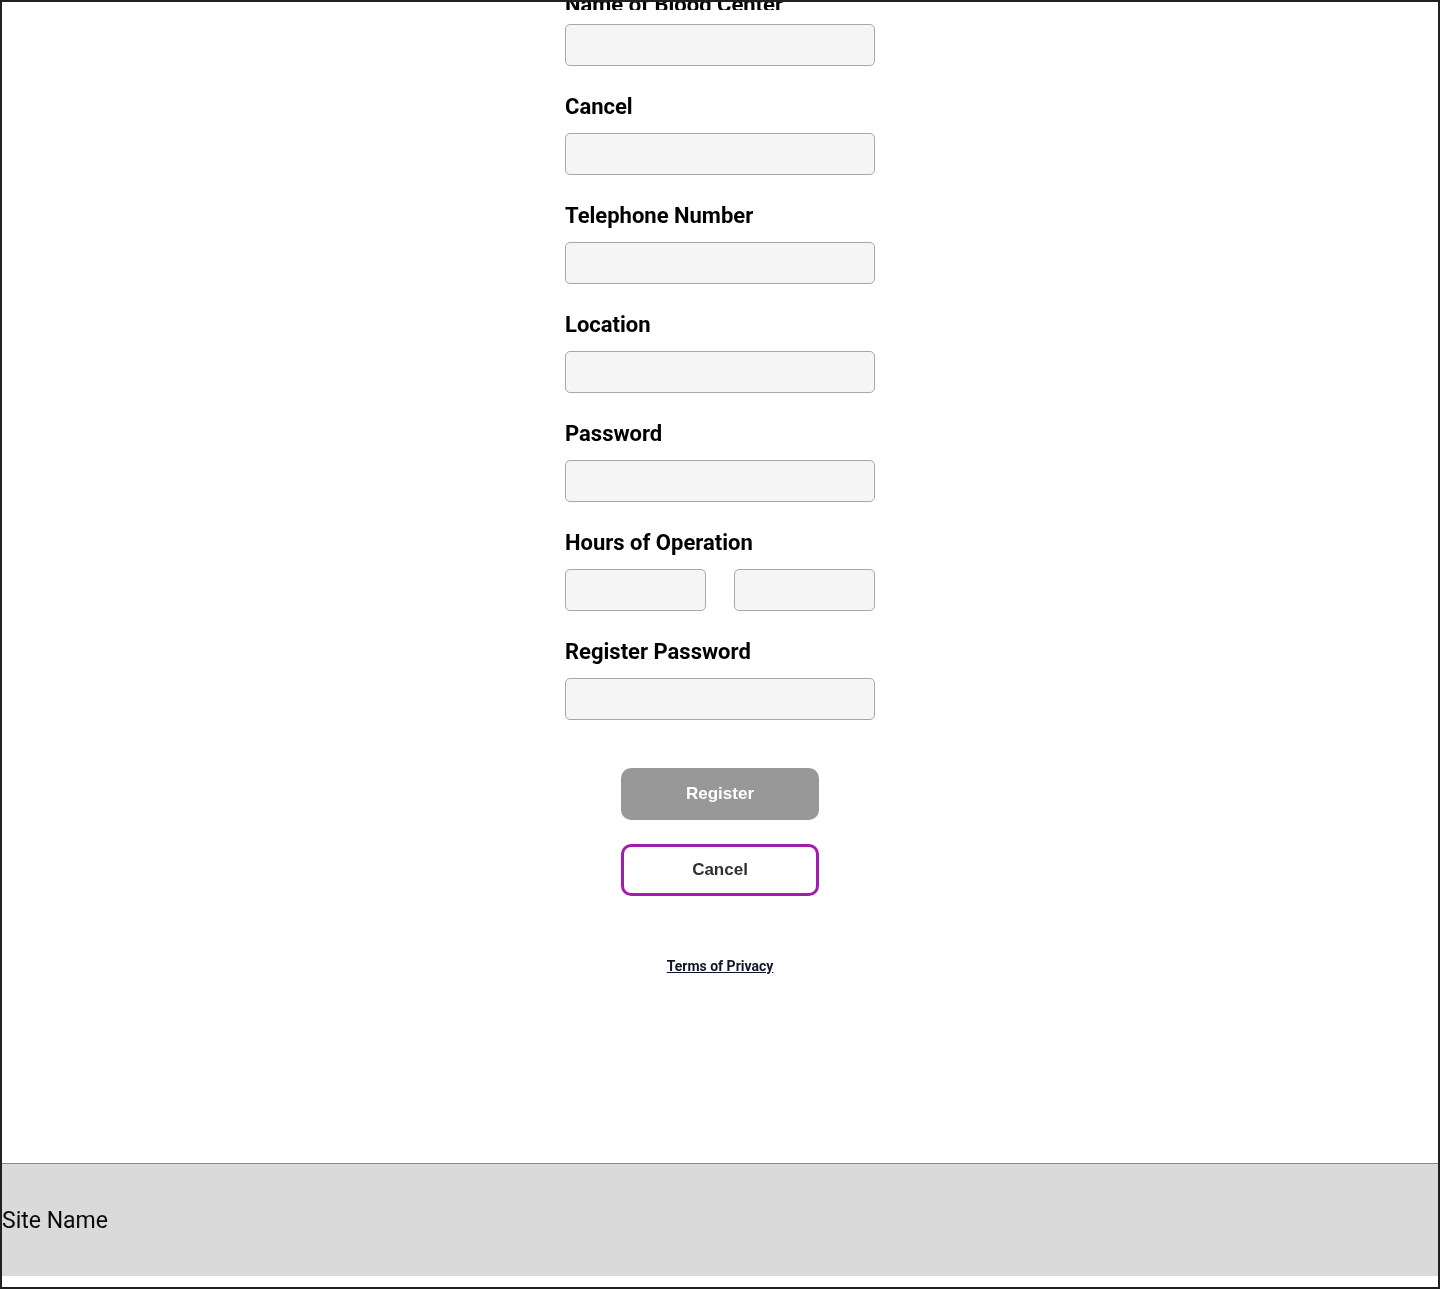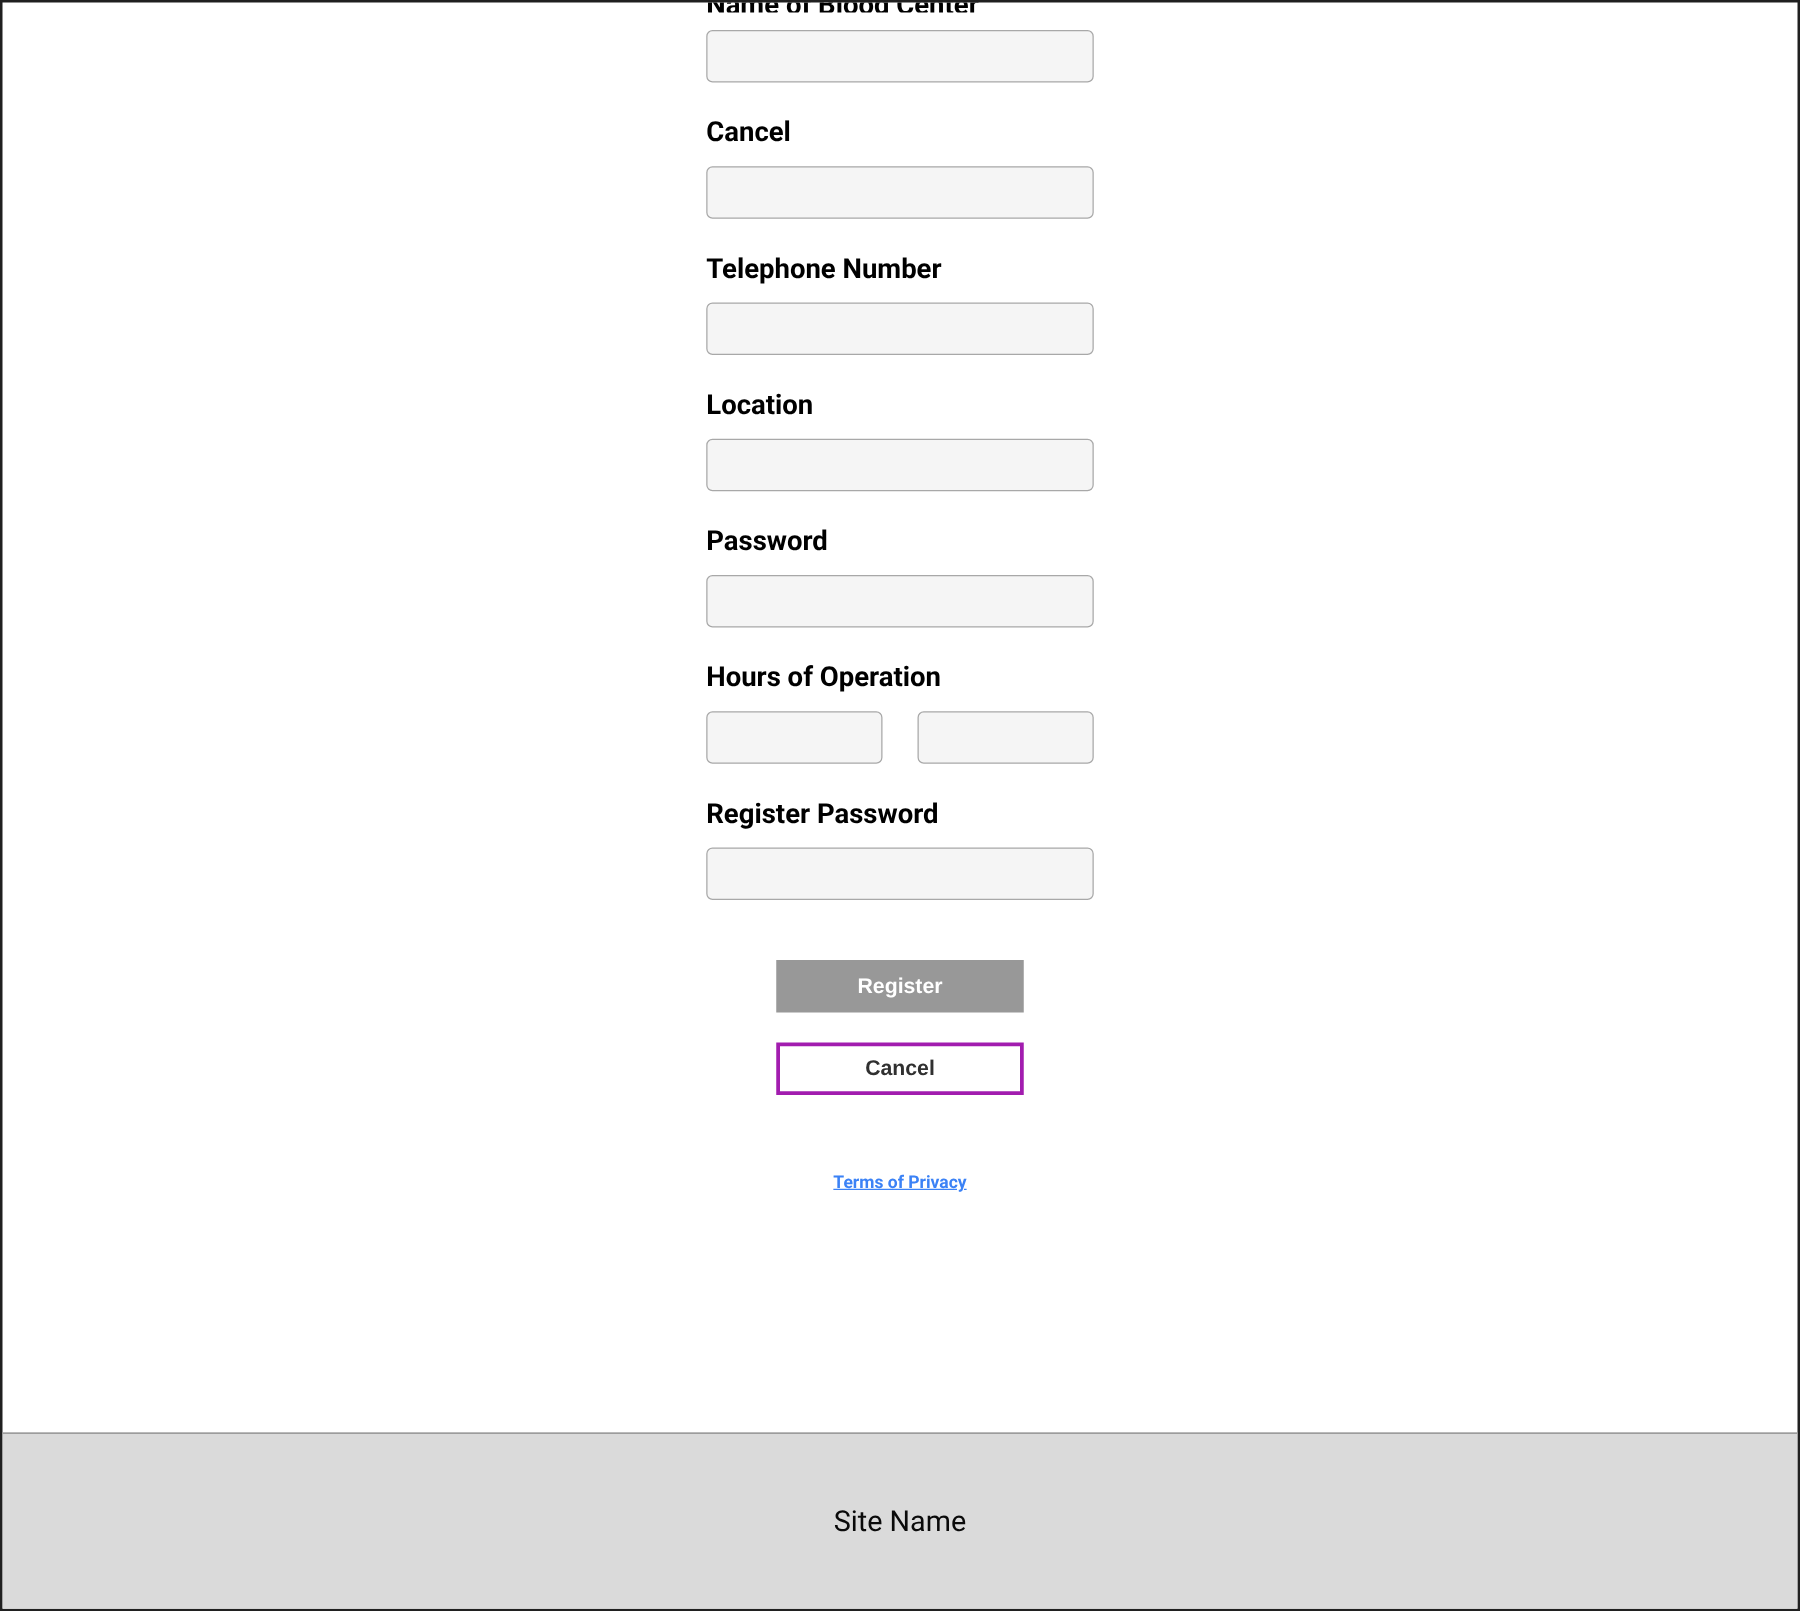--- a/index.html
+++ b/index.html
@@ -66,24 +66,24 @@
     .button-container {
       display: flex;
       flex-direction: column;
       align-items: center;
       gap: 24px;
       margin-top: 48px;
     }
     
     .btn {
       width: 198px;
-      height: 42px;
+      height: 52px;
       font-size: 17px;
       font-weight: 700;
-      border-radius: 0;
+      border-radius: 10px;
       cursor: pointer;
       display: flex;
       align-items: center;
       justify-content: center;
     }
     
     .btn-register {
       background: #989898;
       color: #ffffff;
       border: none;
@@ -93,35 +93,34 @@
       background: #ffffff;
       color: #303030;
       border: 3px solid #a21caf;
     }
     
     .terms-link {
       display: block;
       text-align: center;
       font-size: 14px;
       font-weight: 700;
-      color: #3b82f6;
+      color: #0f172a;
       text-decoration: underline;
       margin-top: 62px;
     }
     
     .footer {
       position: absolute;
-      bottom: 0;
+      bottom: 11px;
       left: 0;
       right: 0;
-      height: 141px;
+      height: 113px;
       background: #dadada;
       display: flex;
       align-items: center;
-      justify-content: center;
       border-top: 1px solid #888888;
     }
     
     .footer-text {
       font-size: 23px;
       color: #0a0a0a;
       font-weight: 400;
     }
   </style>
 </head>

